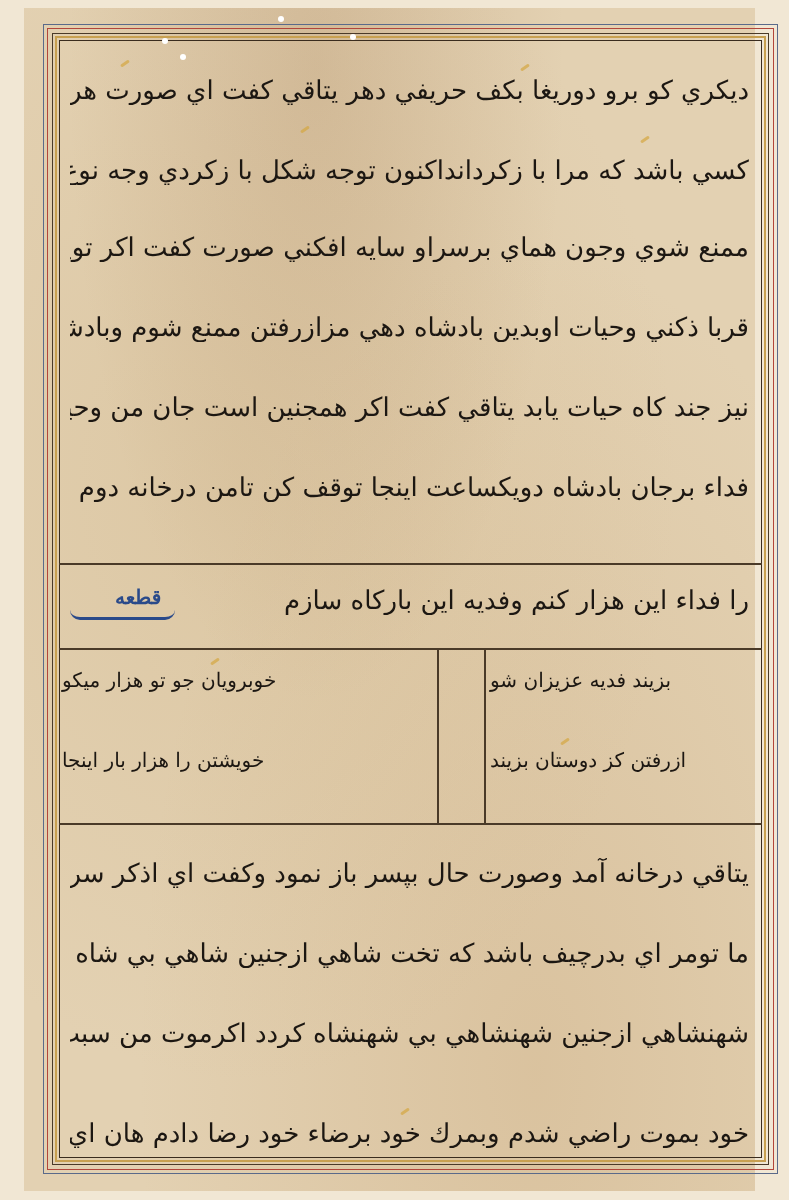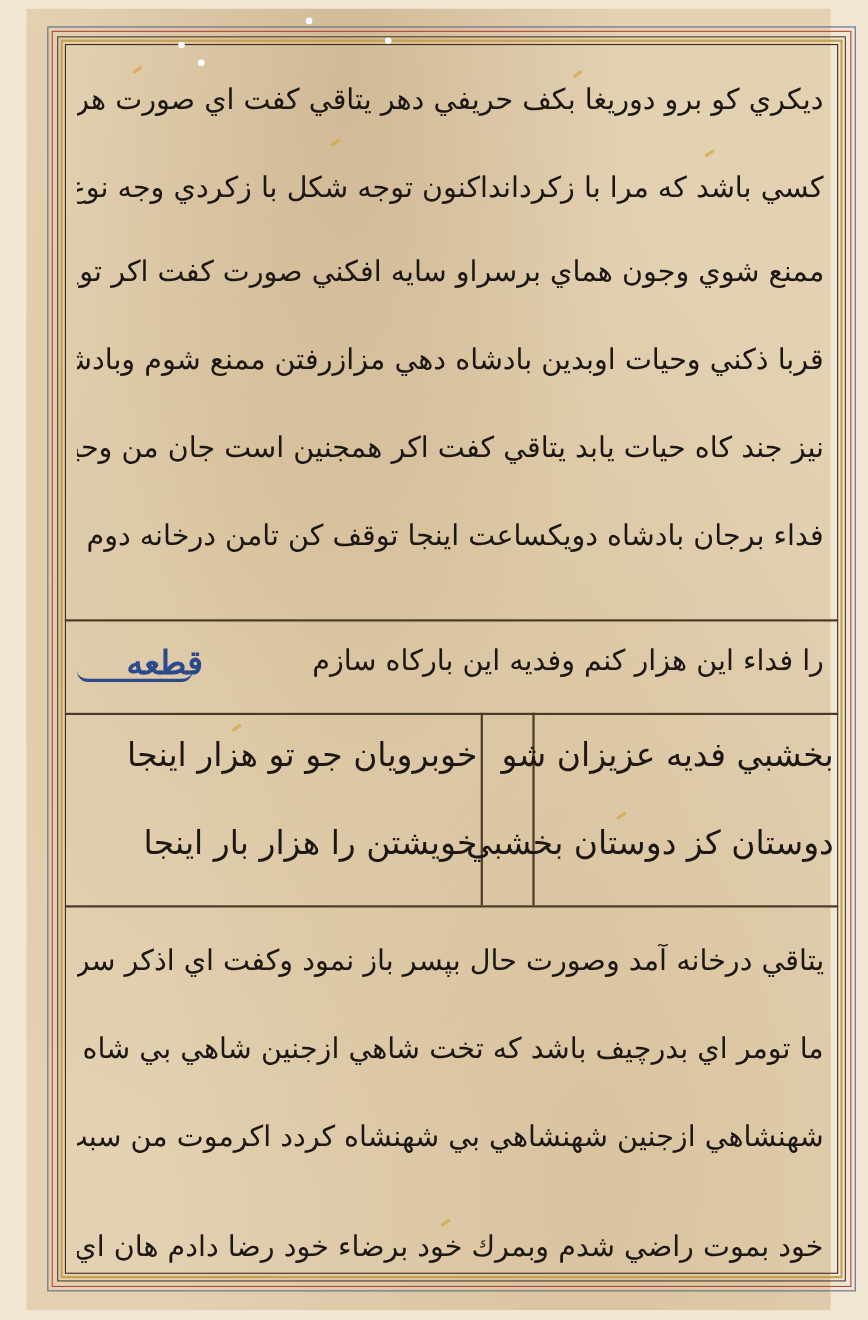--- a/index.html
+++ b/index.html
@@ -12,21 +12,21 @@
   .rule{position:absolute;box-sizing:border-box;}
   .r-blue{left:43px;top:24px;width:735px;height:1150px;border:1.5px solid #5a6a8a;}
   .r-red{left:47px;top:28px;width:727px;height:1142px;border:1.5px solid #b2463a;}
   .r-blk1{left:52px;top:33px;width:717px;height:1132px;border:1px solid #4a3a28;}
   .r-gold{left:55px;top:36px;width:711px;height:1126px;border:2px solid #c8a050;}
   .r-blk2{left:59px;top:40px;width:703px;height:1118px;border:1px solid #3a2c1e;}
   .hline{position:absolute;left:59px;width:703px;height:0;border-top:2px solid #4a3a28;}
   .vline{position:absolute;width:0;border-left:2px solid #4a3a28;}
   .line{position:absolute;right:40px;left:70px;direction:rtl;text-align:justify;text-align-last:justify;
         font-family:"DejaVu Serif",serif;font-size:26px;color:#1c1712;white-space:nowrap;overflow:hidden;}
-  .verse{position:absolute;direction:rtl;text-align:right;font-family:"DejaVu Serif",serif;font-size:30px;color:#1c1712;white-space:nowrap;}
+  .verse{position:absolute;direction:rtl;text-align:left;font-family:"DejaVu Serif",serif;font-size:20px;color:#1c1712;white-space:nowrap;}
   .heading{color:#2a4a8a;font-weight:bold;}
   .hole{position:absolute;width:6px;height:6px;border-radius:50%;background:#fff;}
   .gold-fleck{position:absolute;width:10px;height:3px;background:#d4a640;border-radius:2px;transform:rotate(-35deg);opacity:.7;}
 </style>
 </head>
 <body>
 
 <div class="mount"></div>
 <div class="leaf"></div>
 
@@ -60,23 +60,23 @@
 
 <div class="line" style="top:585px;left:200px;text-align-last:right">را فداء اين هزار كنم وفديه اين باركاه سازم</div>
 <div class="verse heading" style="left:115px;top:585px">قطعه</div>
 <div class="rule" style="left:70px;top:610px;width:105px;height:10px;border-bottom:3px solid #2a4a8a;border-radius:0 0 40px 40px"></div>
 
 <div class="hline" style="top:648px"></div>
 
 <div class="vline" style="left:437px;top:648px;height:175px"></div>
 <div class="vline" style="left:484px;top:648px;height:175px"></div>
 
-<div class="verse" style="left:490px;width:268px;top:668px">بخشبي فديه عزيزان شو</div>
-<div class="verse" style="left:490px;width:268px;top:748px">دوستان كز دوستان بخشبي</div>
-<div class="verse" style="left:62px;width:372px;top:668px">خوبرويان جو تو هزار اينجا</div>
+<div class="verse" style="left:490px;width:268px;top:668px">بزيند فديه عزيزان شو</div>
+<div class="verse" style="left:490px;width:268px;top:748px">ازرفتن كز دوستان بزيند</div>
+<div class="verse" style="left:62px;width:372px;top:668px">خوبرويان جو تو هزار ميكو</div>
 <div class="verse" style="left:62px;width:372px;top:748px">خويشتن را هزار بار اينجا</div>
 
 <div class="hline" style="top:823px"></div>
 
 <div class="line" style="top:858px">يتاقي درخانه آمد وصورت حال بپسر باز نمود وكفت اي اذكر سر كفت فاعل</div>
 <div class="line" style="top:938px">ما تومر اي بدرچيف باشد كه تخت شاهي ازجنين شاهي بي شاه شود وسرير</div>
 <div class="line" style="top:1018px">شهنشاهي ازجنين شهنشاهي بي شهنشاه كردد اكرموت من سبب حيات او بود</div>
 <div class="line" style="top:1118px">خود بموت راضي شدم وبمرك خود برضاء خود رضا دادم هان اي پدر فرصت</div>
 
 </body></html>

